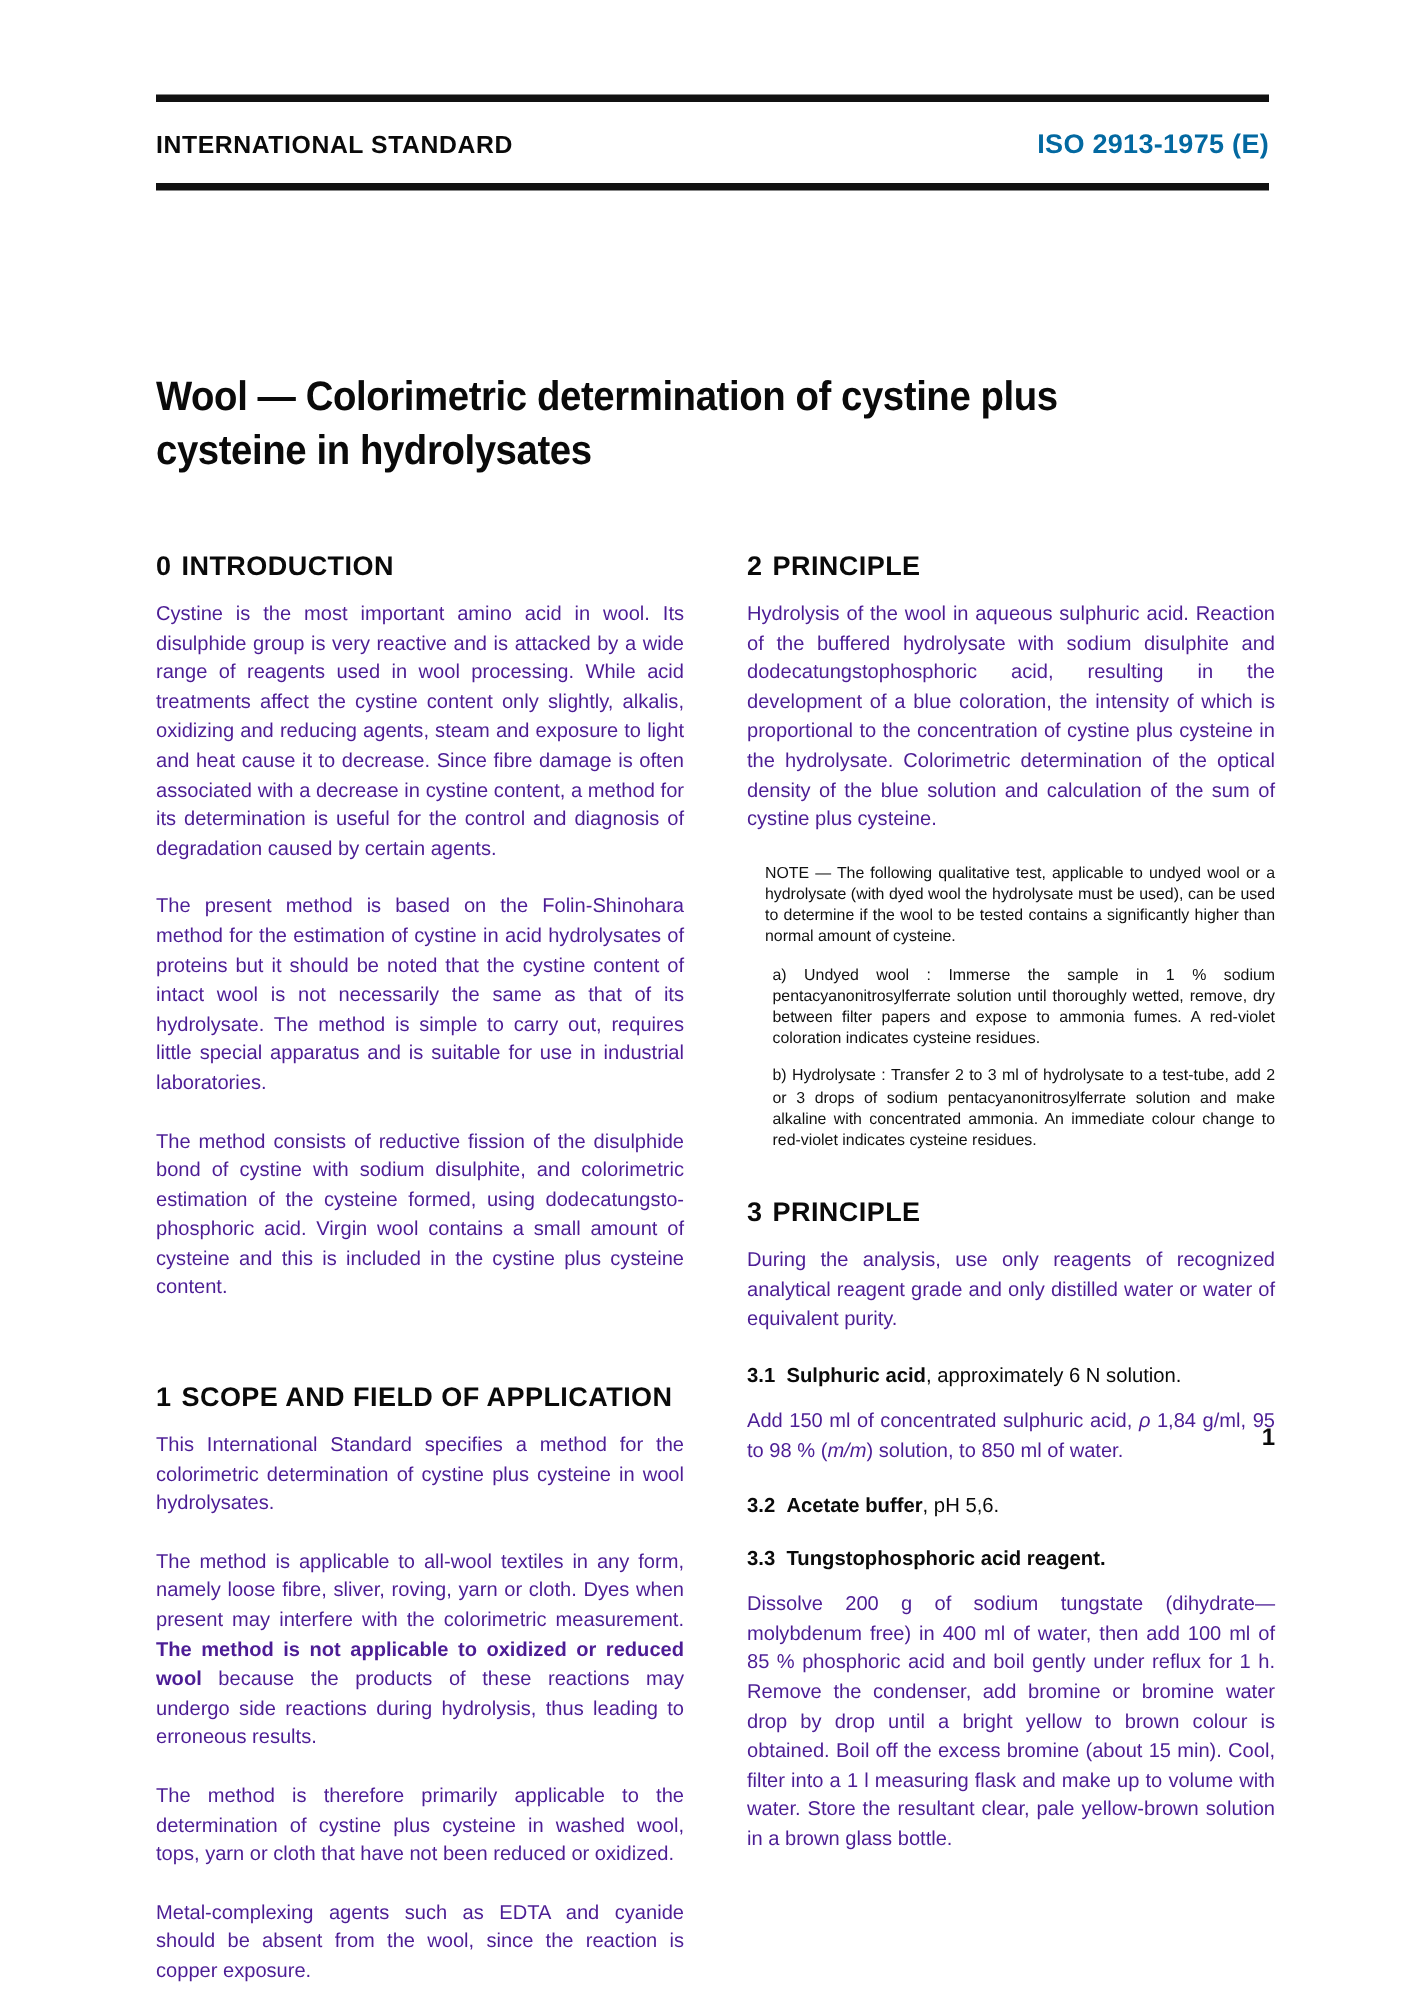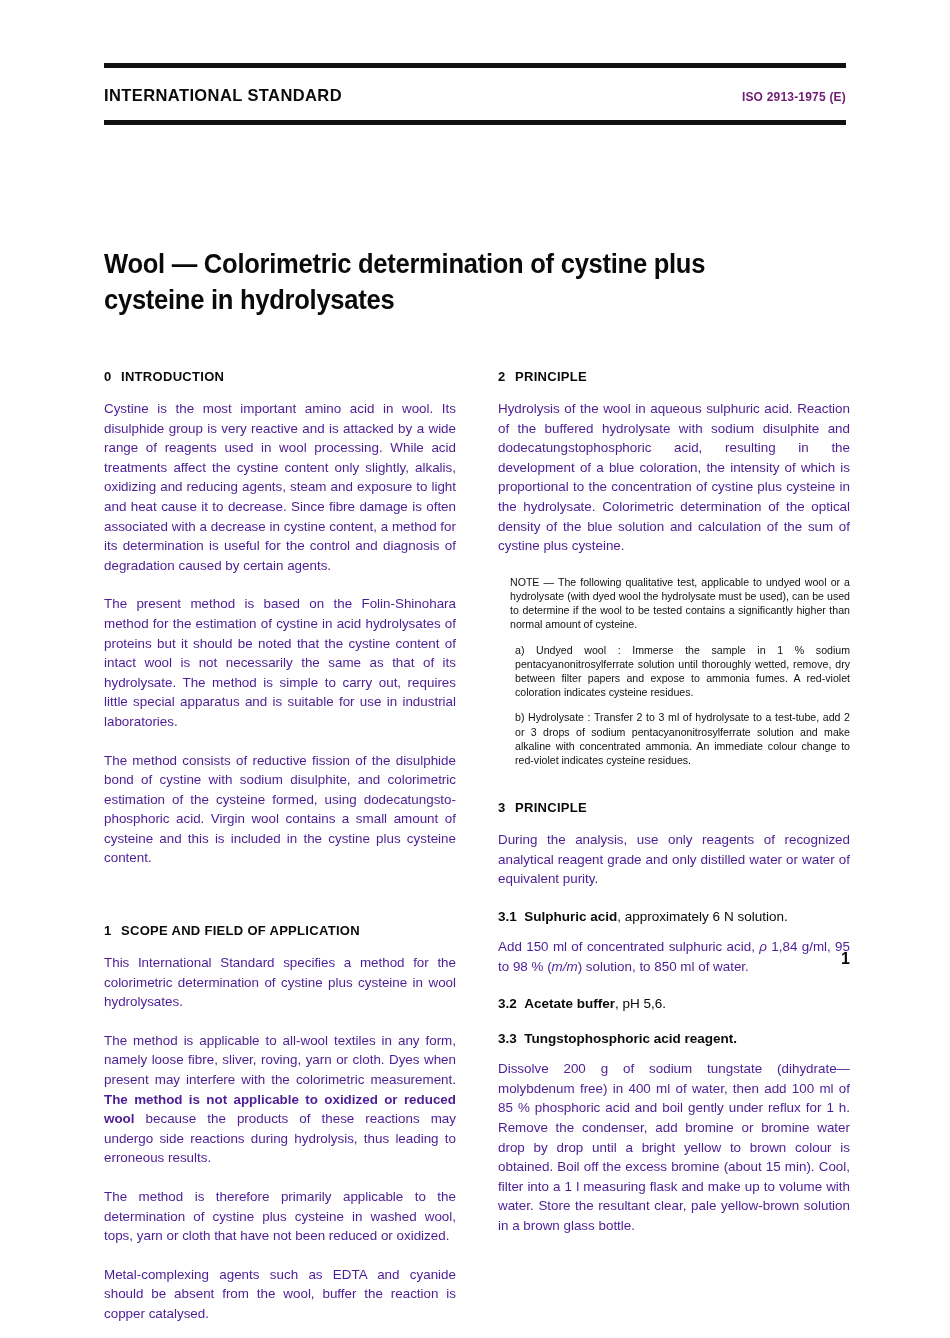--- a/index.html
+++ b/index.html
@@ -45,23 +45,23 @@
   .header-left {
     font-family: "Liberation Sans", sans-serif;
     font-weight: bold;
     font-size: 16.5px;
     letter-spacing: 0.4px;
     color: #0a0a0a;
   }
   .header-right {
     font-family: "Liberation Sans", sans-serif;
     font-weight: bold;
-    font-size: 12px;
+    font-size: 18px;
     letter-spacing: 0.2px;
-    color: #701a75;
+    color: #0369a1;
   }
 
   
   .doc-title {
     position: absolute;
     left: 104px;
     top: 228px;
     width: 760px;
     font-family: "Liberation Sans", sans-serif;
     font-weight: bold;
@@ -81,21 +81,21 @@
     width: 746px;
     display: flex;
     gap: 42px;
   }
   .col {
     width: 352px;
   }
 
   h2.sec {
     font-family: "Liberation Sans", sans-serif;
-    font-size: 13px;
+    font-size: 18px;
     font-weight: bold;
     letter-spacing: 0.3px;
     margin: 0 0 14px 0;
     line-height: 16px;
   }
   h2.sec .num {
     display: inline-block;
     min-width: 17px;
   }
   h3.subsec {
@@ -176,21 +176,21 @@
 
       <h2 class="sec">
         <span class="num">1</span><span>SCOPE AND FIELD OF APPLICATION</span>
       </h2>
 
       <p class="body">This International Standard specifies a method for the colorimetric determination of cystine plus cysteine in wool hydrolysates.</p>
 
       <p class="body"><span>The method is applicable to all-wool textiles in any form, namely loose fibre, sliver, roving, yarn or cloth. Dyes when present may interfere with the colorimetric measurement. </span><b>The method is not applicable to oxidized or reduced wool</b><span> because the products of these reactions may undergo side reactions during hydrolysis, thus leading to erroneous results.</span></p>
 
       <p class="body">The method is therefore primarily applicable to the determination of cystine plus cysteine in washed wool, tops, yarn or cloth that have not been reduced or oxidized.</p>
-      <p class="body">Metal-complexing agents such as EDTA and cyanide should be absent from the wool, buffer the reaction is copper catalysed.</p>
+      <p class="body">Metal-complexing agents such as EDTA and cyanide should be absent from the wool, since the reaction is copper exposure.</p>
 
     </div>
 
     <div class="col">
 
       <h2 class="sec">
         <span class="num">2</span><span>PRINCIPLE</span>
       </h2>
 
       <p class="body">Hydrolysis of the wool in aqueous sulphuric acid. Reaction of the buffered hydrolysate with sodium disulphite and dodecatungstophosphoric acid, resulting in the development of a blue coloration, the intensity of which is proportional to the concentration of cystine plus cysteine in the hydrolysate. Colorimetric determination of the optical density of the blue solution and calculation of the sum of cystine plus cysteine.</p>

